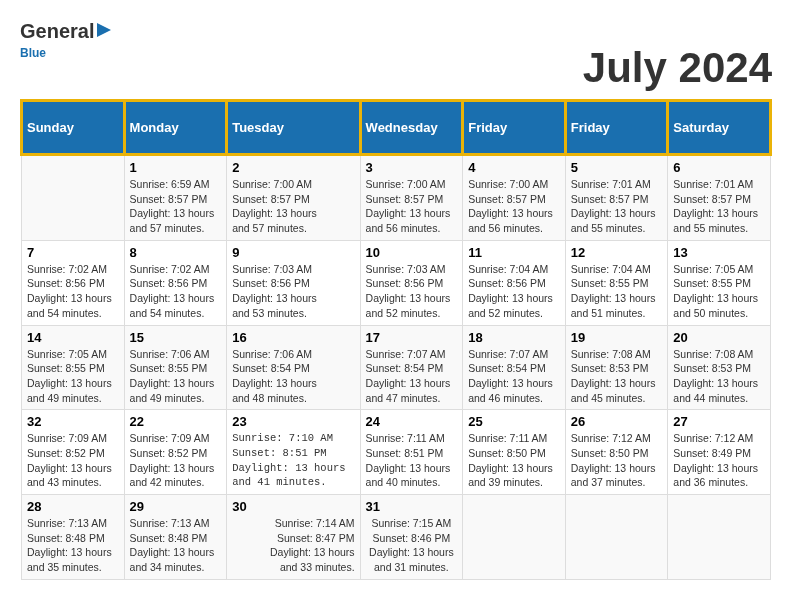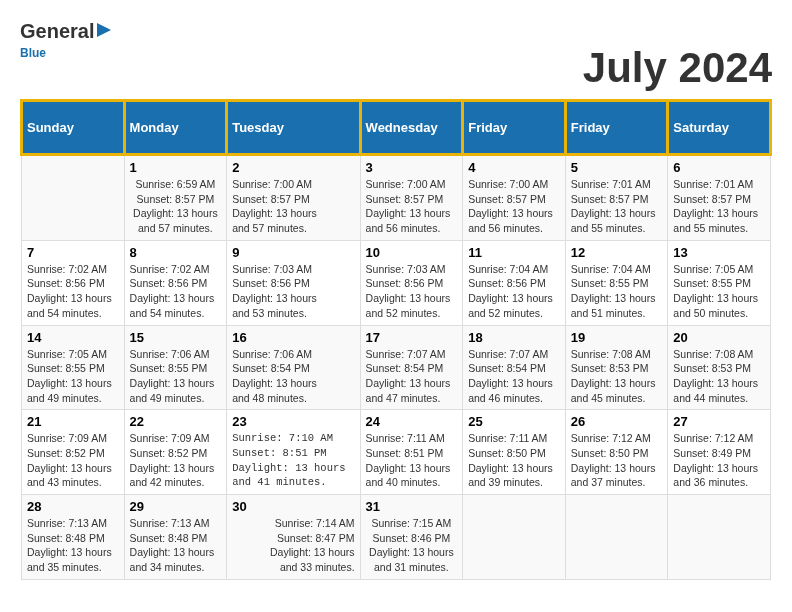--- a/index.html
+++ b/index.html
@@ -121,21 +121,21 @@
         <th>Friday</th>
         <th>Friday</th>
         <th>Saturday</th>
       </tr>
   </thead>
   <tbody id="calendar-body">
   <tr>
         <td></td>
         <td>
           <span class="day-number">1</span>
-          <div class="day-info" style="white-space: pre-line; text-align: center;">Sunrise: 6:59 AM
+          <div class="day-info" style="white-space: pre-line;">Sunrise: 6:59 AM
 Sunset: 8:57 PM
 Daylight: 13 hours
 and 57 minutes.</div>
         </td>
         <td>
           <span class="day-number">2</span>
           <div class="day-info" style="white-space: pre-line;">Sunrise: 7:00 AM
 Sunset: 8:57 PM
 Daylight: 13 hours
 and 57 minutes.</div>
@@ -266,21 +266,21 @@
         <td>
           <span class="day-number">20</span>
           <div class="day-info" style="white-space: pre-line;">Sunrise: 7:08 AM
 Sunset: 8:53 PM
 Daylight: 13 hours
 and 44 minutes.</div>
         </td>
       </tr>
       <tr>
         <td>
-          <span class="day-number">21</span>
+          <span class="day-number">32</span>
           <div class="day-info" style="white-space: pre-line;">Sunrise: 7:09 AM
 Sunset: 8:52 PM
 Daylight: 13 hours
 and 43 minutes.</div>
         </td>
         <td>
           <span class="day-number">22</span>
           <div class="day-info" style="white-space: pre-line;">Sunrise: 7:09 AM
 Sunset: 8:52 PM
 Daylight: 13 hours

